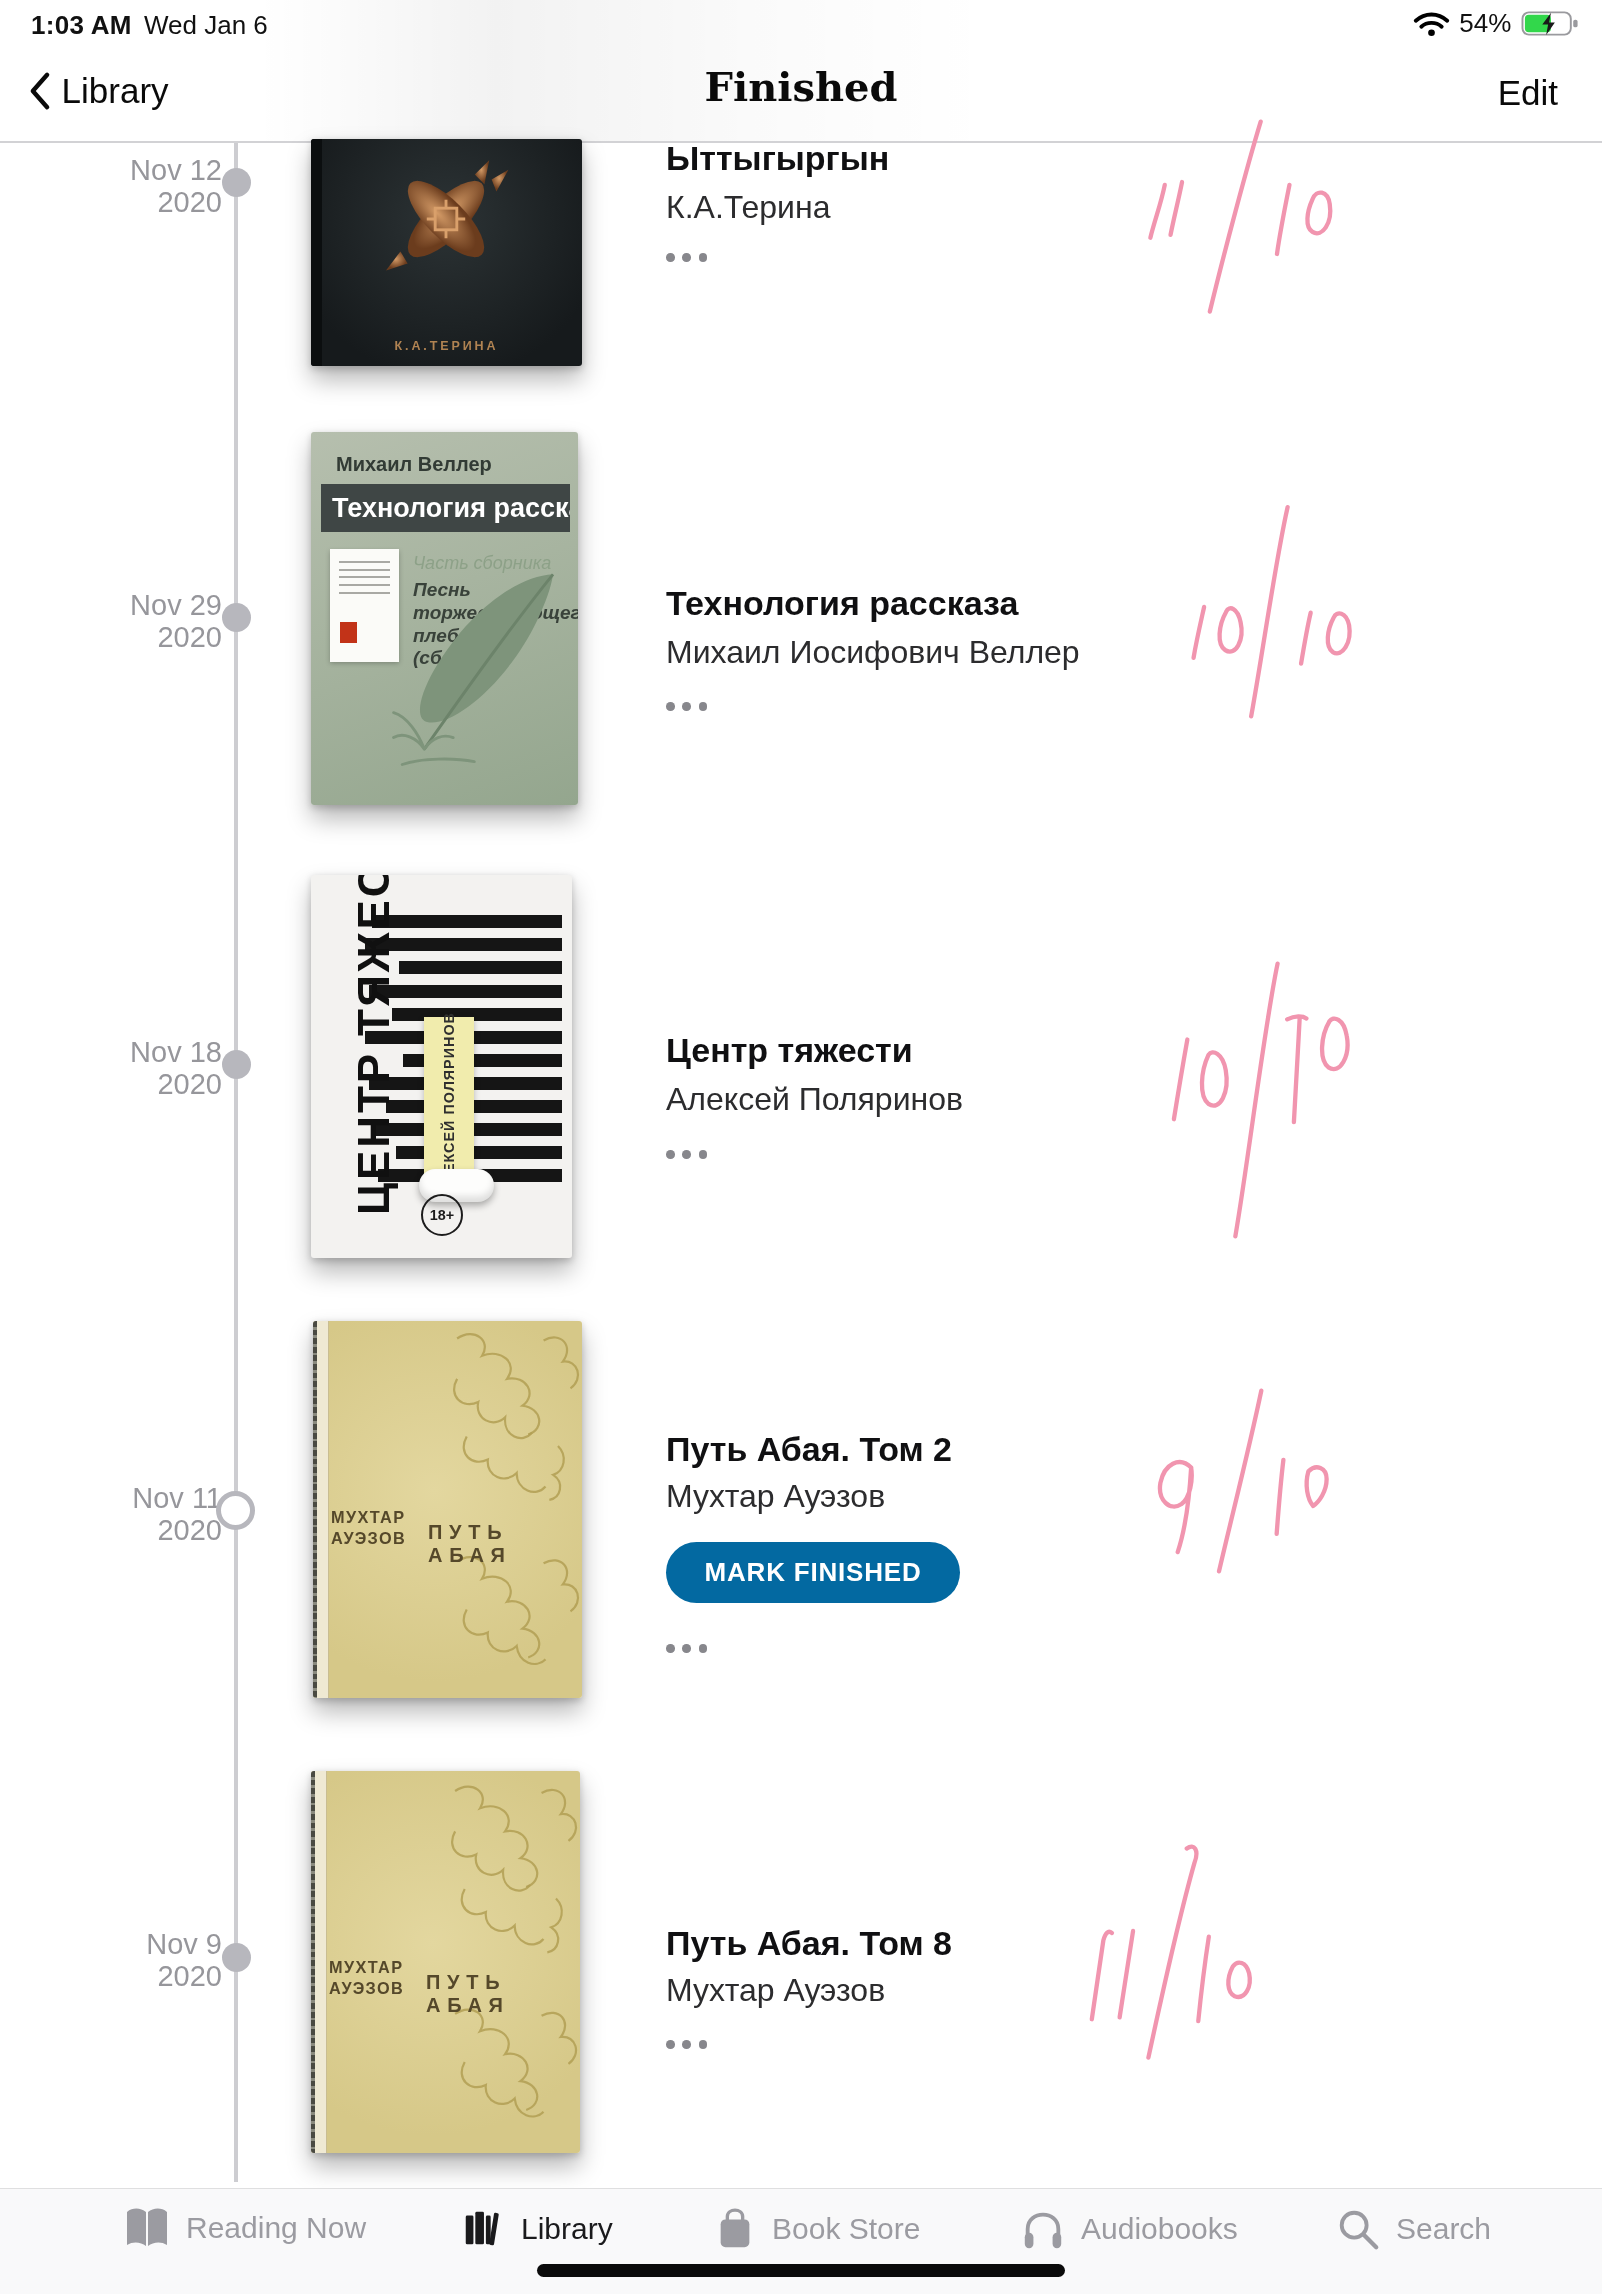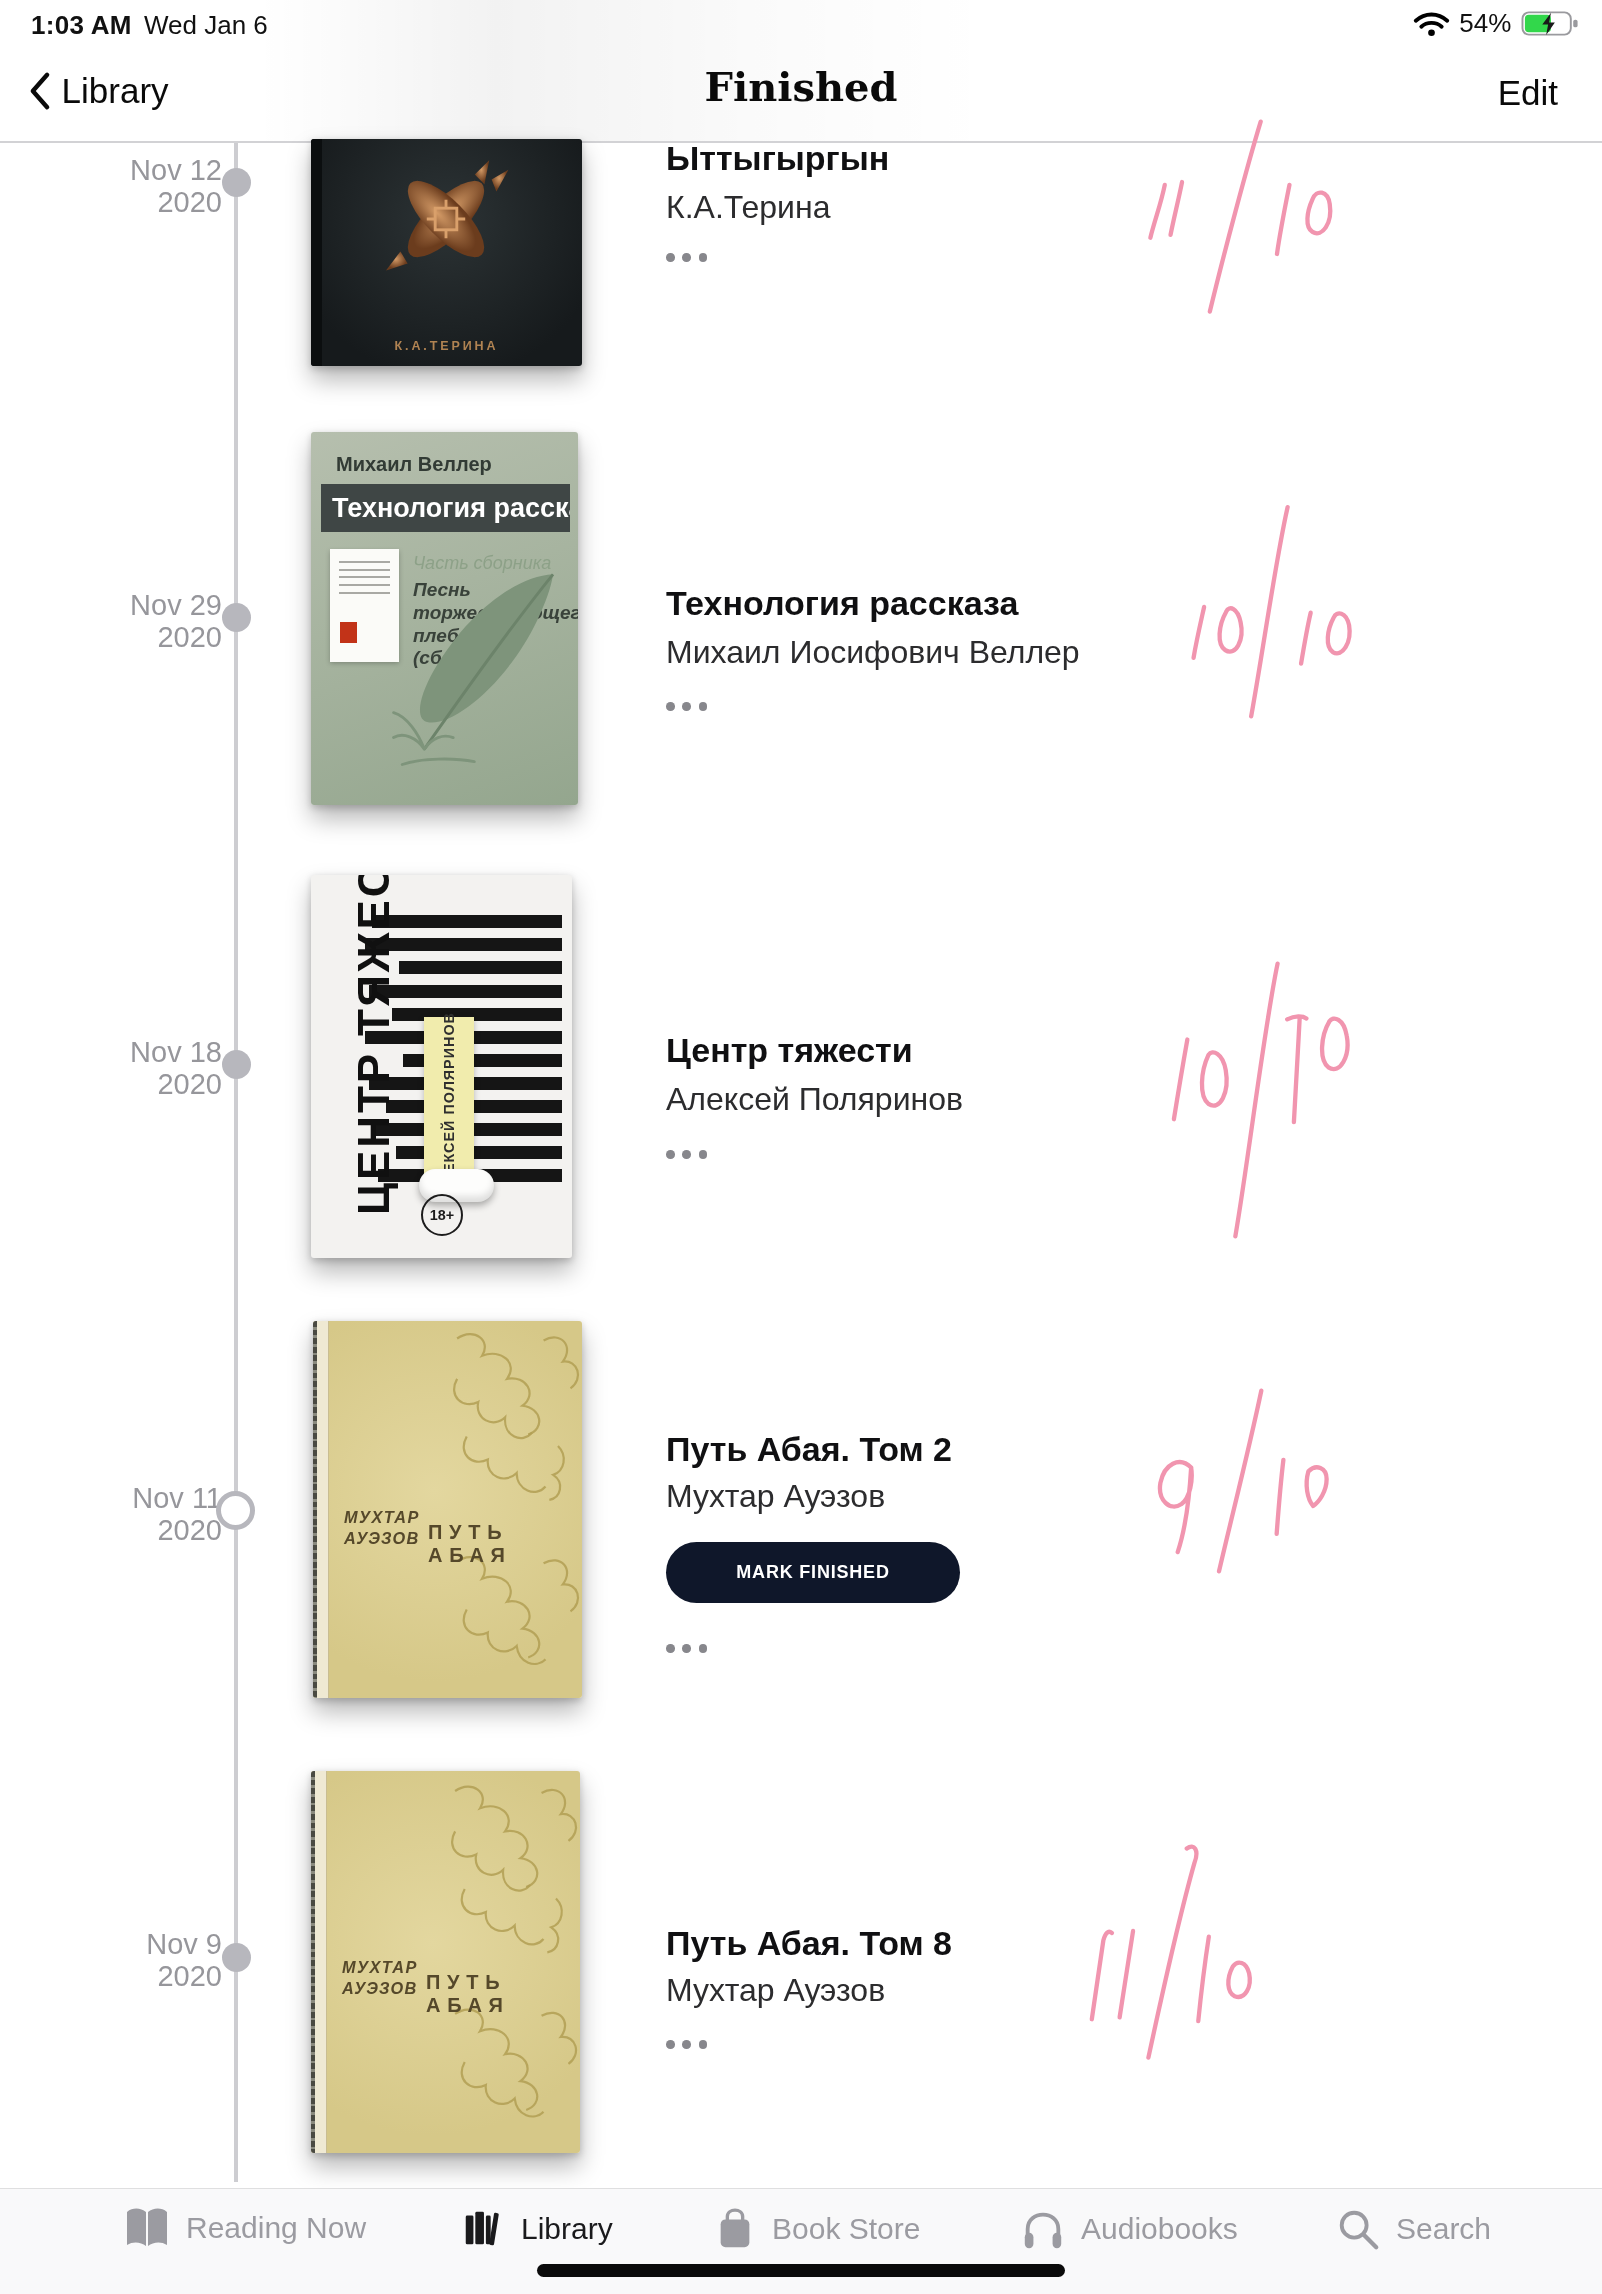--- a/index.html
+++ b/index.html
@@ -26,22 +26,22 @@
   .tl-line{position:absolute;left:234px;top:143px;width:3.8px;height:2039px;background:#cdcdd1;}
   .tl-dot{position:absolute;width:29px;height:29px;border-radius:50%;background:#b7b7bd;left:222px;}
   .tl-ring{position:absolute;width:29px;height:29px;border-radius:50%;background:#fff;border:5.8px solid #b7b7bd;left:216px;}
   .tl-date{position:absolute;left:38px;width:184px;text-align:right;color:#96969b;font-size:29px;line-height:32px;}
 
   
   .bk-title{position:absolute;left:666px;font-size:34px;font-weight:600;color:#101012;}
   .bk-author{position:absolute;left:666px;font-size:32px;font-weight:400;color:#2c2c2e;}
   .dots{position:absolute;left:666px;display:flex;gap:7.7px;cursor:default;}
   .dots i{width:8.6px;height:8.6px;border-radius:50%;background:#87878c;display:block;}
-  .mark-btn{position:absolute;left:666px;width:294px;height:61px;border-radius:31px;background:#0f172a;
-            color:#fff;font-size:18px;font-weight:600;letter-spacing:0.8px;display:flex;align-items:center;justify-content:center;}
+  .mark-btn{position:absolute;left:666px;width:294px;height:61px;border-radius:31px;background:#0369a1;
+            color:#fff;font-size:26px;font-weight:600;letter-spacing:0.8px;display:flex;align-items:center;justify-content:center;}
   .rating{position:absolute;pointer-events:none;}
   .rating path{fill:none;stroke:#F195AF;stroke-width:4.5;stroke-linecap:round;stroke-linejoin:round;}
 
   
   .cover{position:absolute;border-radius:2.9px;box-shadow:0 13.4px 25px rgba(0,0,0,.28),0 2.9px 7.7px rgba(0,0,0,.18);overflow:hidden;}
   .cover-dark{background:radial-gradient(circle at 50% 35%,#2c3335,#161a1c 80%);}
   .cover-dark:before{content:"";position:absolute;left:0;top:0;bottom:0;width:10.6px;background:#0b0e0f;}
   .cd-emblem{position:absolute;left:63px;top:13.4px;}
   .cd-author{position:absolute;left:0;right:0;bottom:13.4px;text-align:center;color:#b08352;
              font-size:12.5px;font-weight:600;letter-spacing:2.9px;}
@@ -72,22 +72,22 @@
            box-shadow:0 3.8px 7.7px rgba(0,0,0,.3), inset 0 -5.8px 7.7px rgba(0,0,0,.12);}
   .cw-badge{position:absolute;left:110px;top:319px;width:38px;height:38px;border:2.9px solid #1c1c1c;border-radius:50%;
             display:flex;align-items:center;justify-content:center;font-size:14.4px;font-weight:800;color:#1c1c1c;}
 
   .cover-gold{background:radial-gradient(circle at 45% 45%,#e3d79f,#d6c888 75%);}
   .cgold-spine{position:absolute;left:0;top:0;bottom:0;width:15.4px;background:#efe9d3;border-right:1px solid #c9bd92;}
   .cgold-spine:before{content:"";position:absolute;left:0;top:0;bottom:0;width:3.8px;
       background:repeating-linear-gradient(180deg,#4a4a42 0 5.8px,#8a8a7e 5.8px 8.6px);}
   .cgold-orn{position:absolute;left:0;top:0;}
   .cgold-orn path{fill:none;stroke:#b19f54;stroke-width:2.3;opacity:.85;}
-  .cgold-author{position:absolute;left:31px;top:186px;font-size:16.3px;font-weight:800;letter-spacing:1.4px;
-                color:#55482a;line-height:21px;font-style:italic;}
+  .cgold-author{position:absolute;left:18px;top:186px;font-size:16.3px;font-weight:800;letter-spacing:1.4px;
+                color:#55482a;line-height:21px;}
   .cgold-title{position:absolute;left:115px;top:200px;font-size:20px;font-weight:800;letter-spacing:6.7px;color:#55482a;}
 
   
   .tabbar{position:absolute;left:0;right:0;top:2188px;height:106px;background:rgba(249,249,250,.97);
           border-top:1px solid rgba(0,0,0,.10);}
   .tab{position:absolute;top:17.3px;display:flex;align-items:center;gap:15px;color:#9b9ba1;}
   .tab span{font-size:30px;}
   .tab svg{display:block;}
   .tab.sel{color:#1a1a1c;}
   .home-ind{position:absolute;left:537px;top:2264px;width:528px;height:12.5px;border-radius:6.7px;background:#0b0b0b;}

